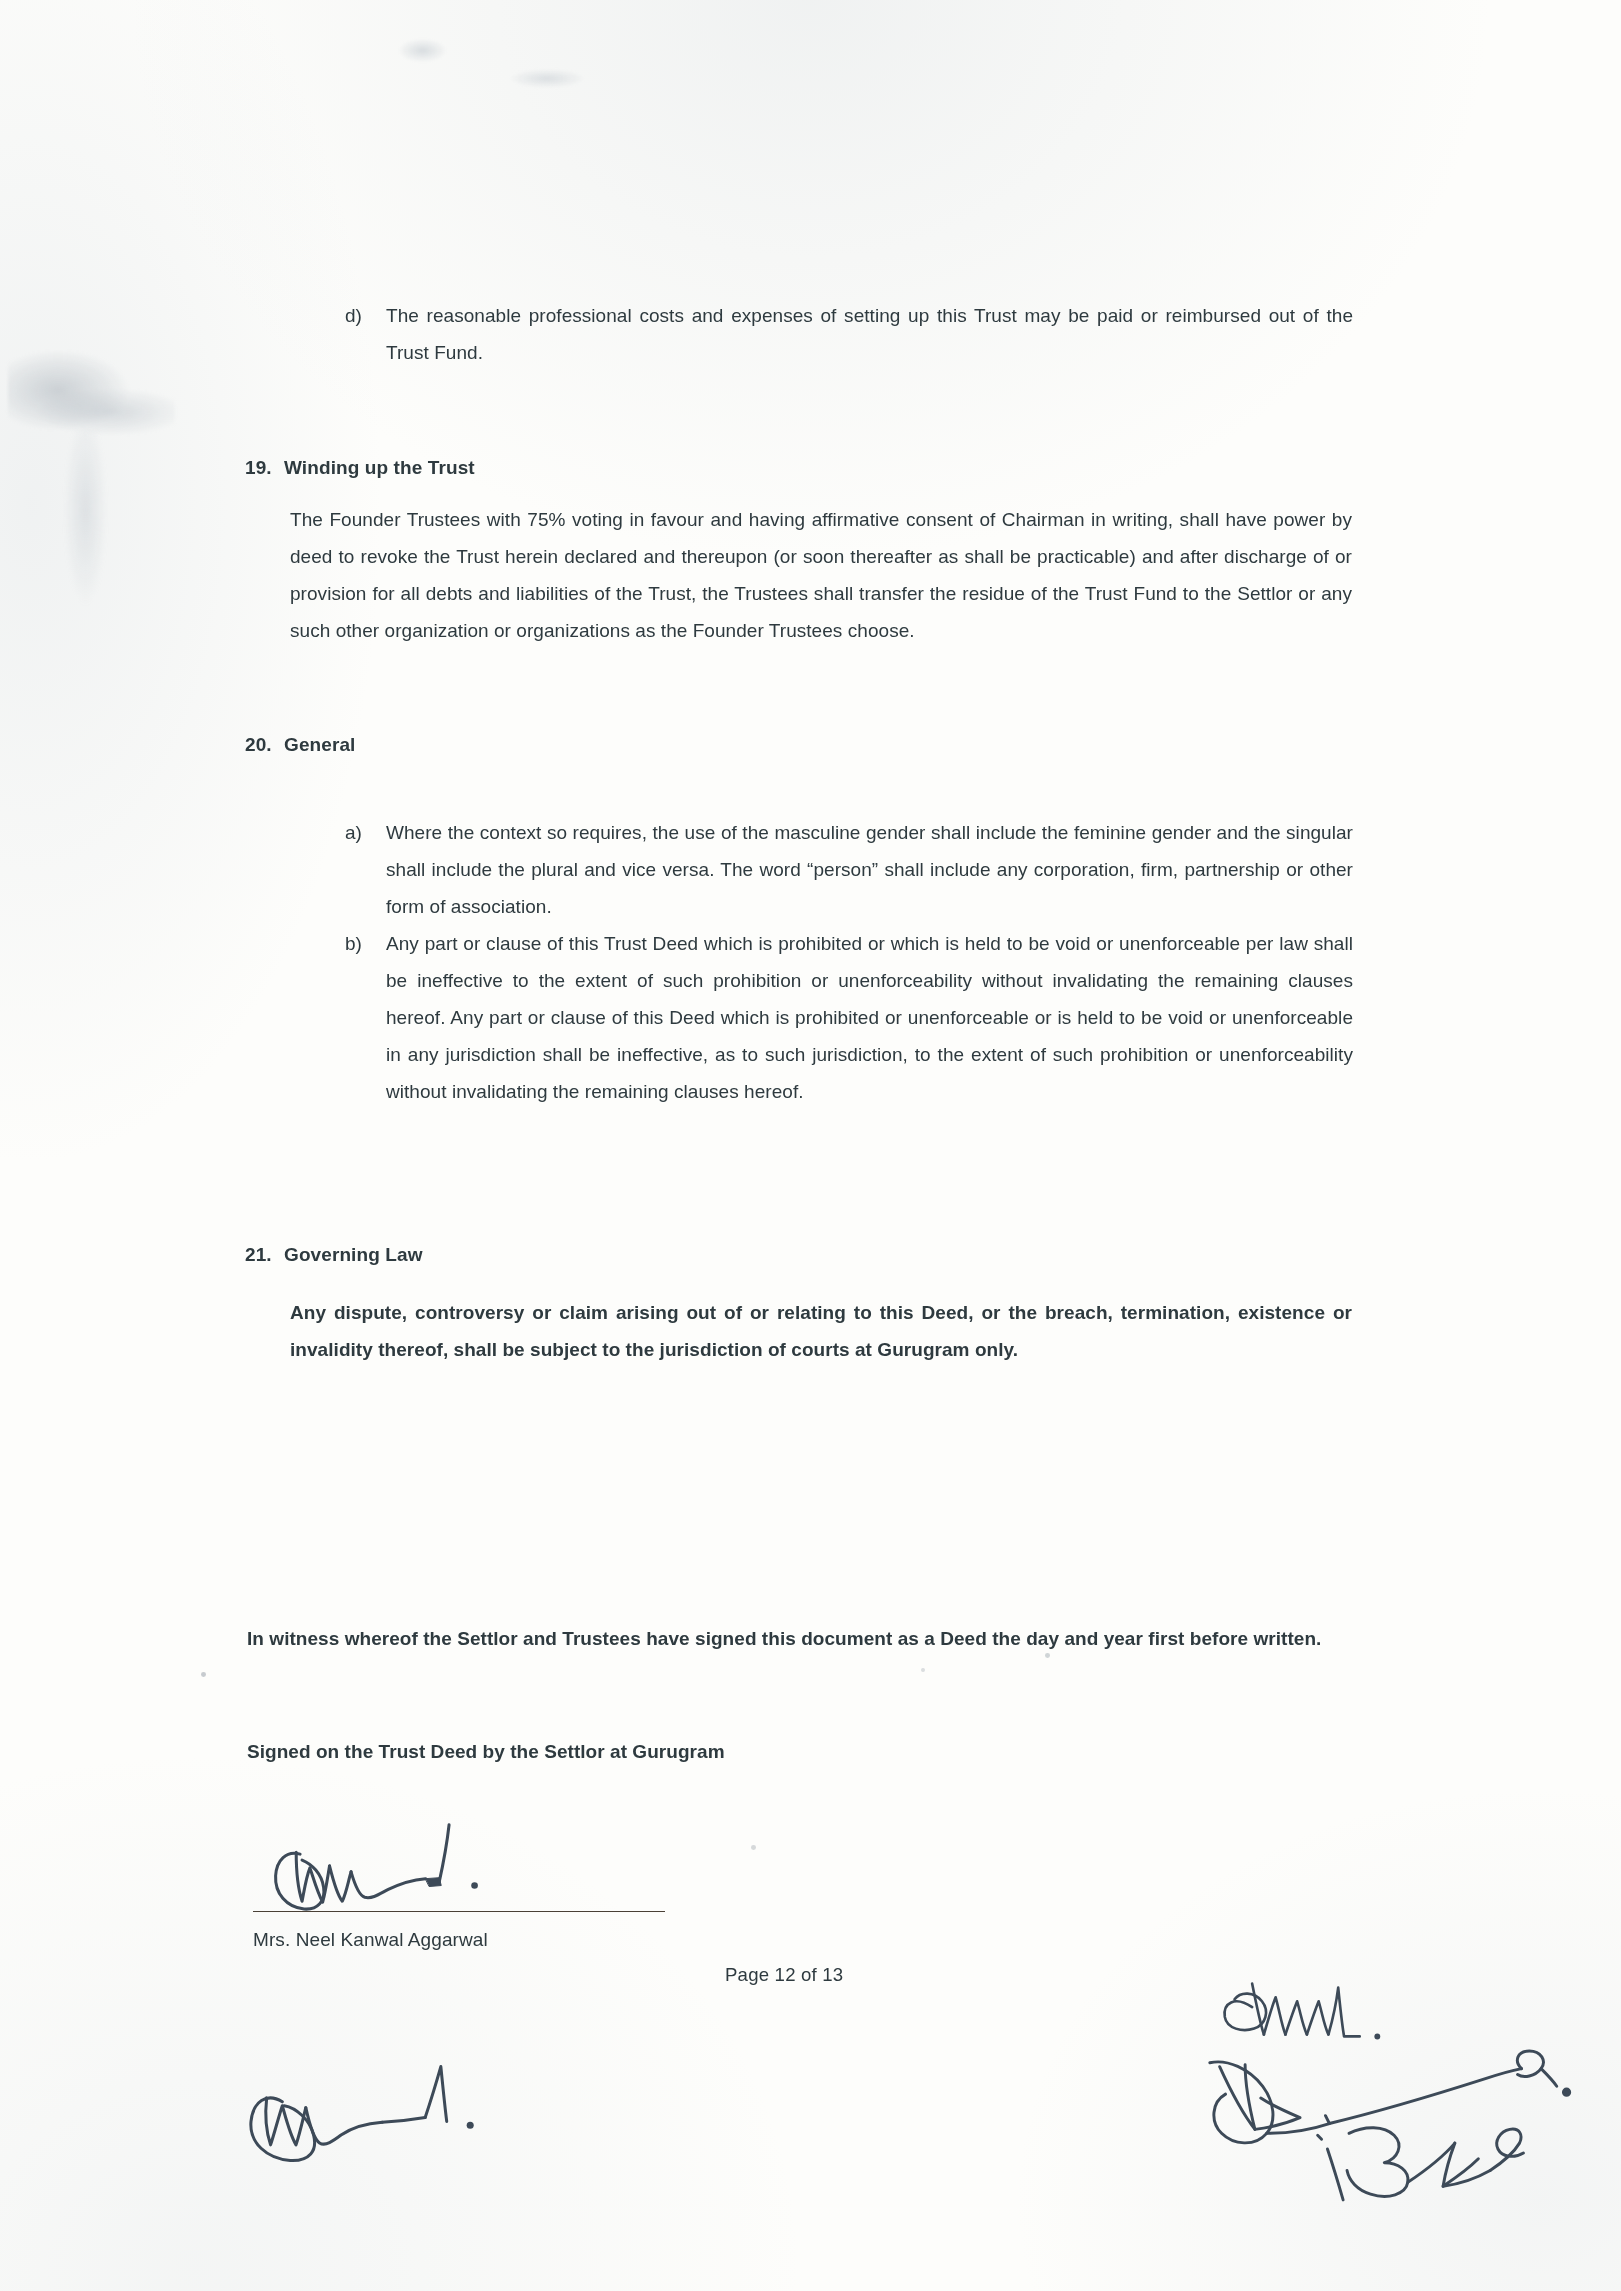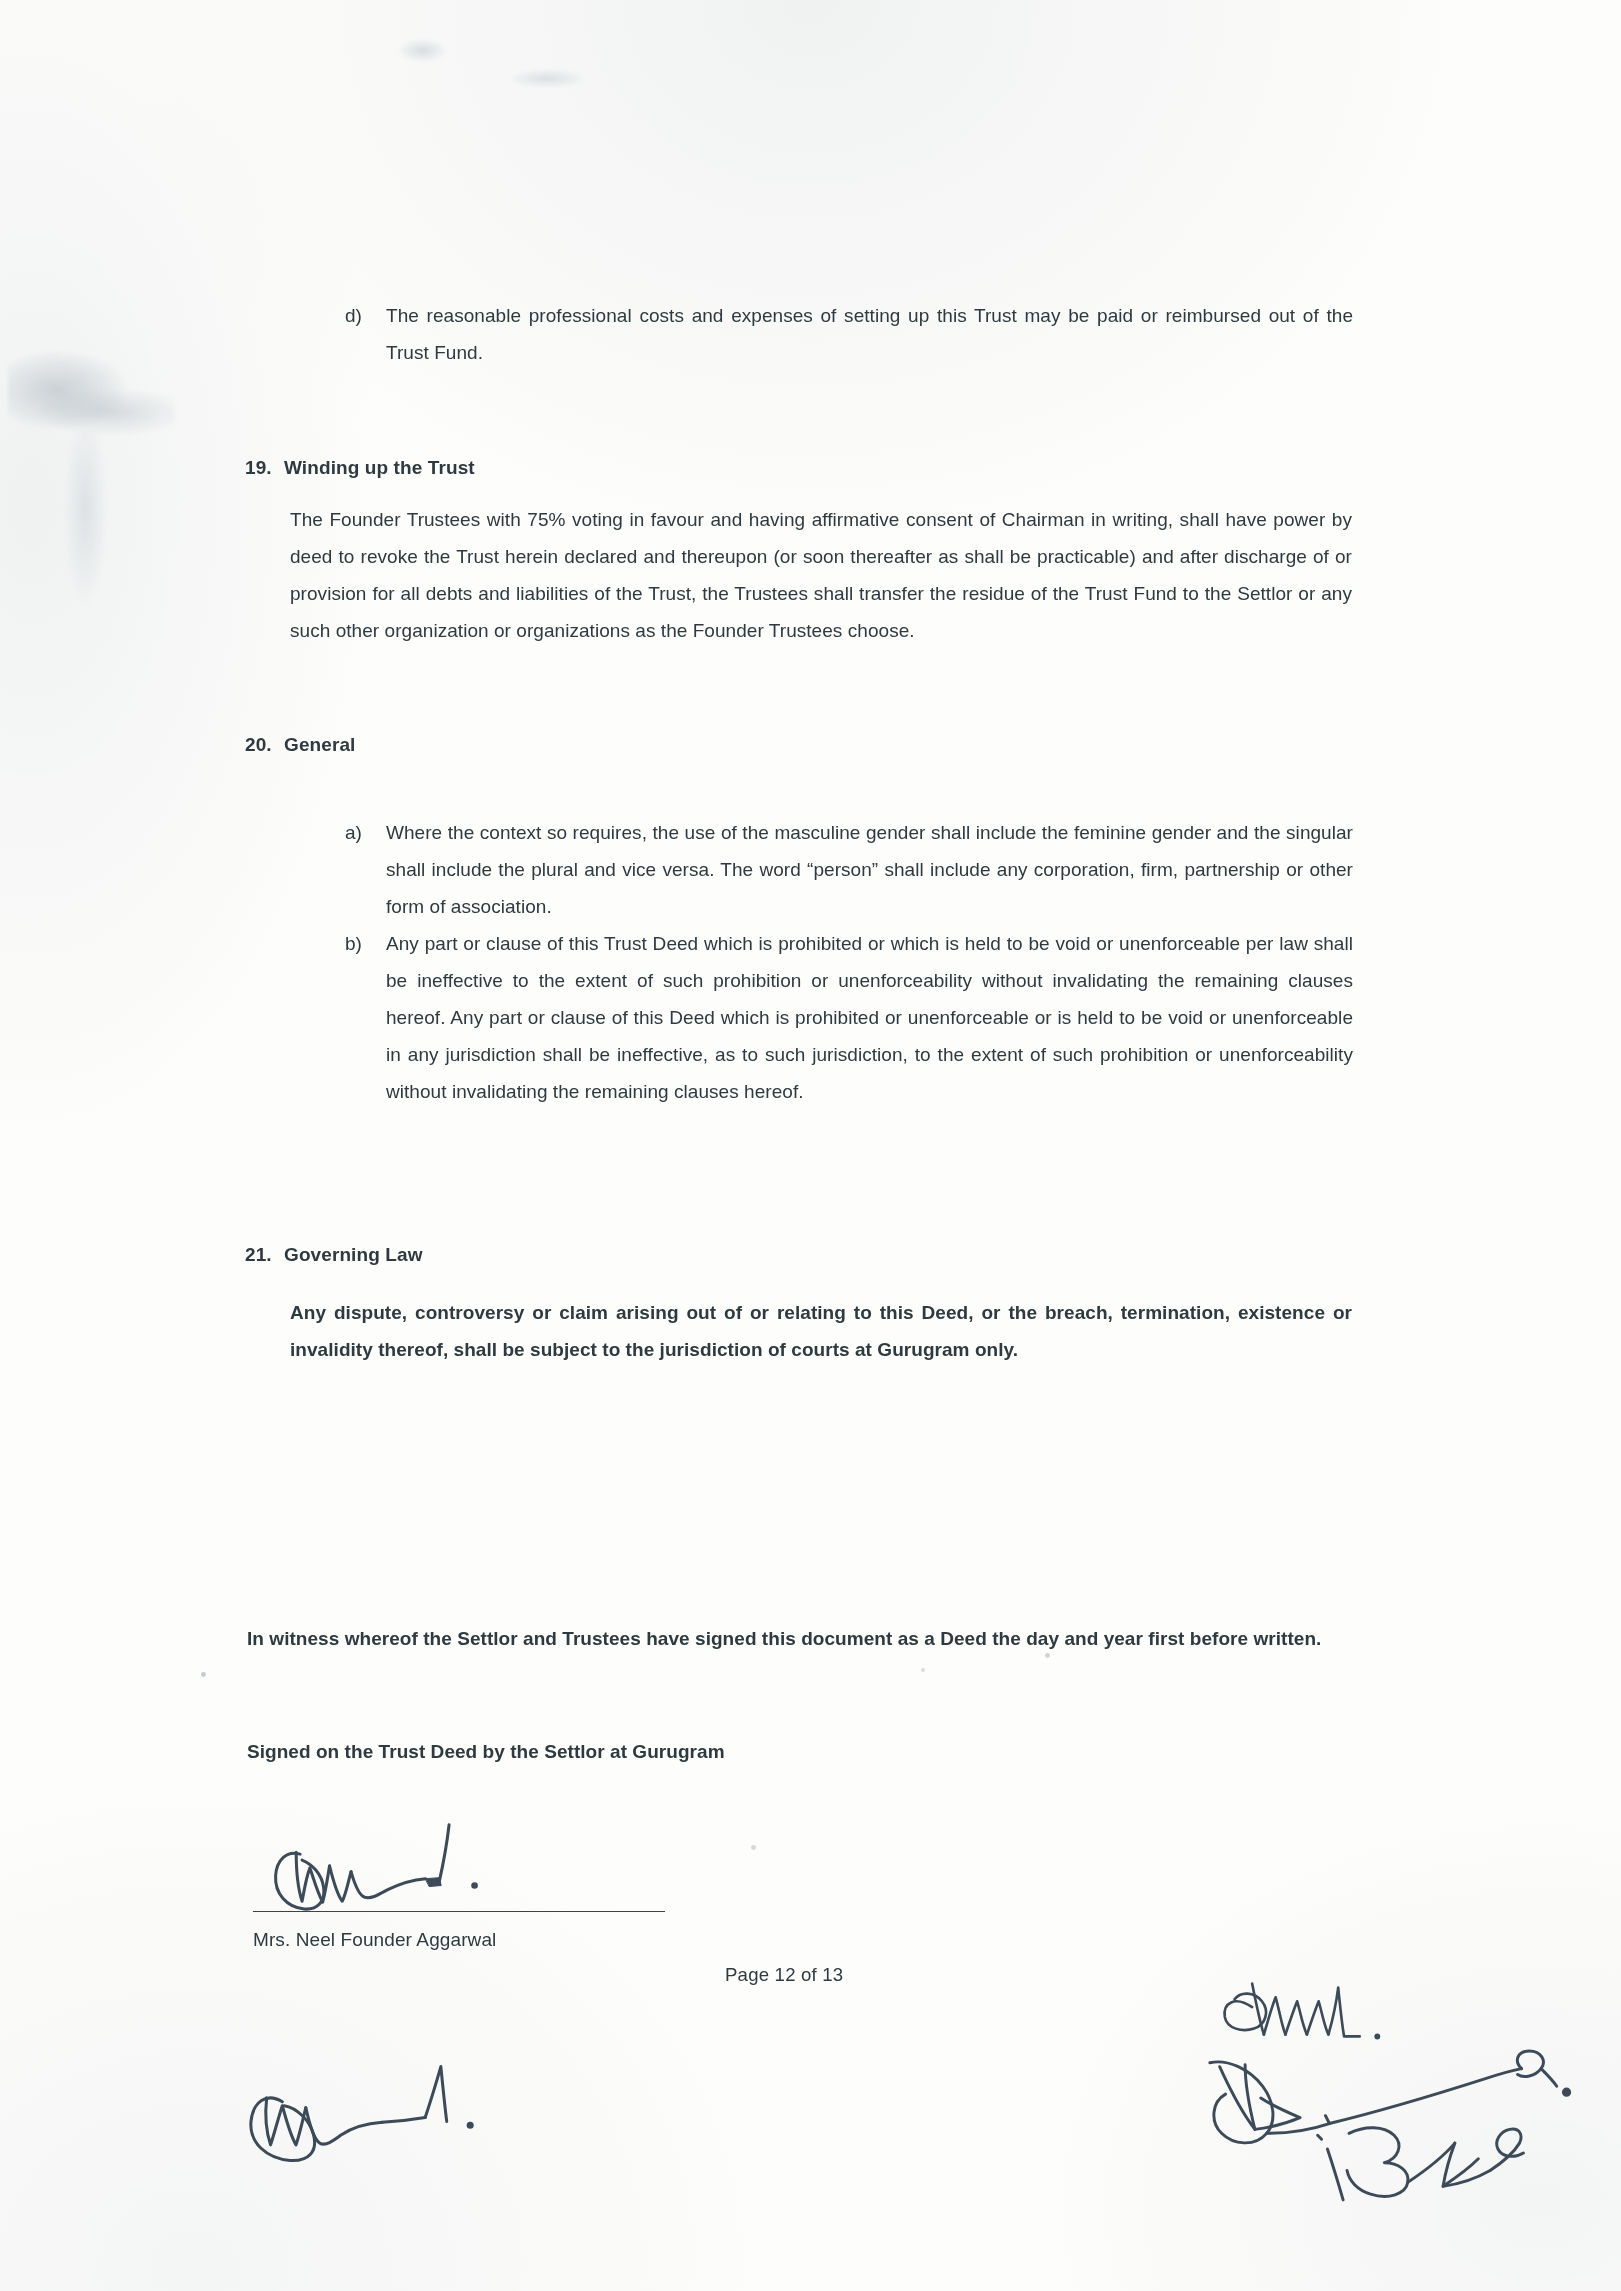--- a/index.html
+++ b/index.html
@@ -206,21 +206,21 @@
                  C 146 82, 160 78, 172 77"></path>
         <path d="M172 77 L 186 76 L 188 84 L 176 85 Z" fill="#3d4a58" stroke-width="1"></path>
         <path d="M186 80 C 190 62, 194 40, 196 22"></path>
       </g>
       <circle cx="222" cy="84" r="3.4" fill="#3d4a58"></circle>
     </svg>
   </div>
 
   <div class="sig-line" style="left:253px; top:1911px; width:412px;"></div>
 
-  <div class="sig-name" style="left:253px; top:1929px;">Mrs. Neel Founder Aggarwal</div>
+  <div class="sig-name" style="left:253px; top:1929px;">Mrs. Neel Kanwal Aggarwal</div>
 
   <div class="page-footer" style="left:725px; top:1964px;">Page 12 of 13</div>
 
   <div class="signature" style="left:231px; top:2047px; width:314px; height:137px;">
     <svg viewBox="0 0 320 140" width="314" height="137" aria-hidden="true">
       <g fill="none" stroke="#3d4a58" stroke-width="3.1" stroke-linecap="round" stroke-linejoin="round">
         <path d="M52 56 C 36 46, 22 56, 20 76 C 18 98, 36 114, 60 116
                  C 80 117, 88 106, 84 90 C 80 74, 66 62, 54 60"></path>
         <path d="M36 52 C 34 70, 36 88, 40 100 C 44 88, 48 72, 52 60
                  C 56 74, 60 90, 66 100 C 70 88, 73 74, 76 62"></path>

